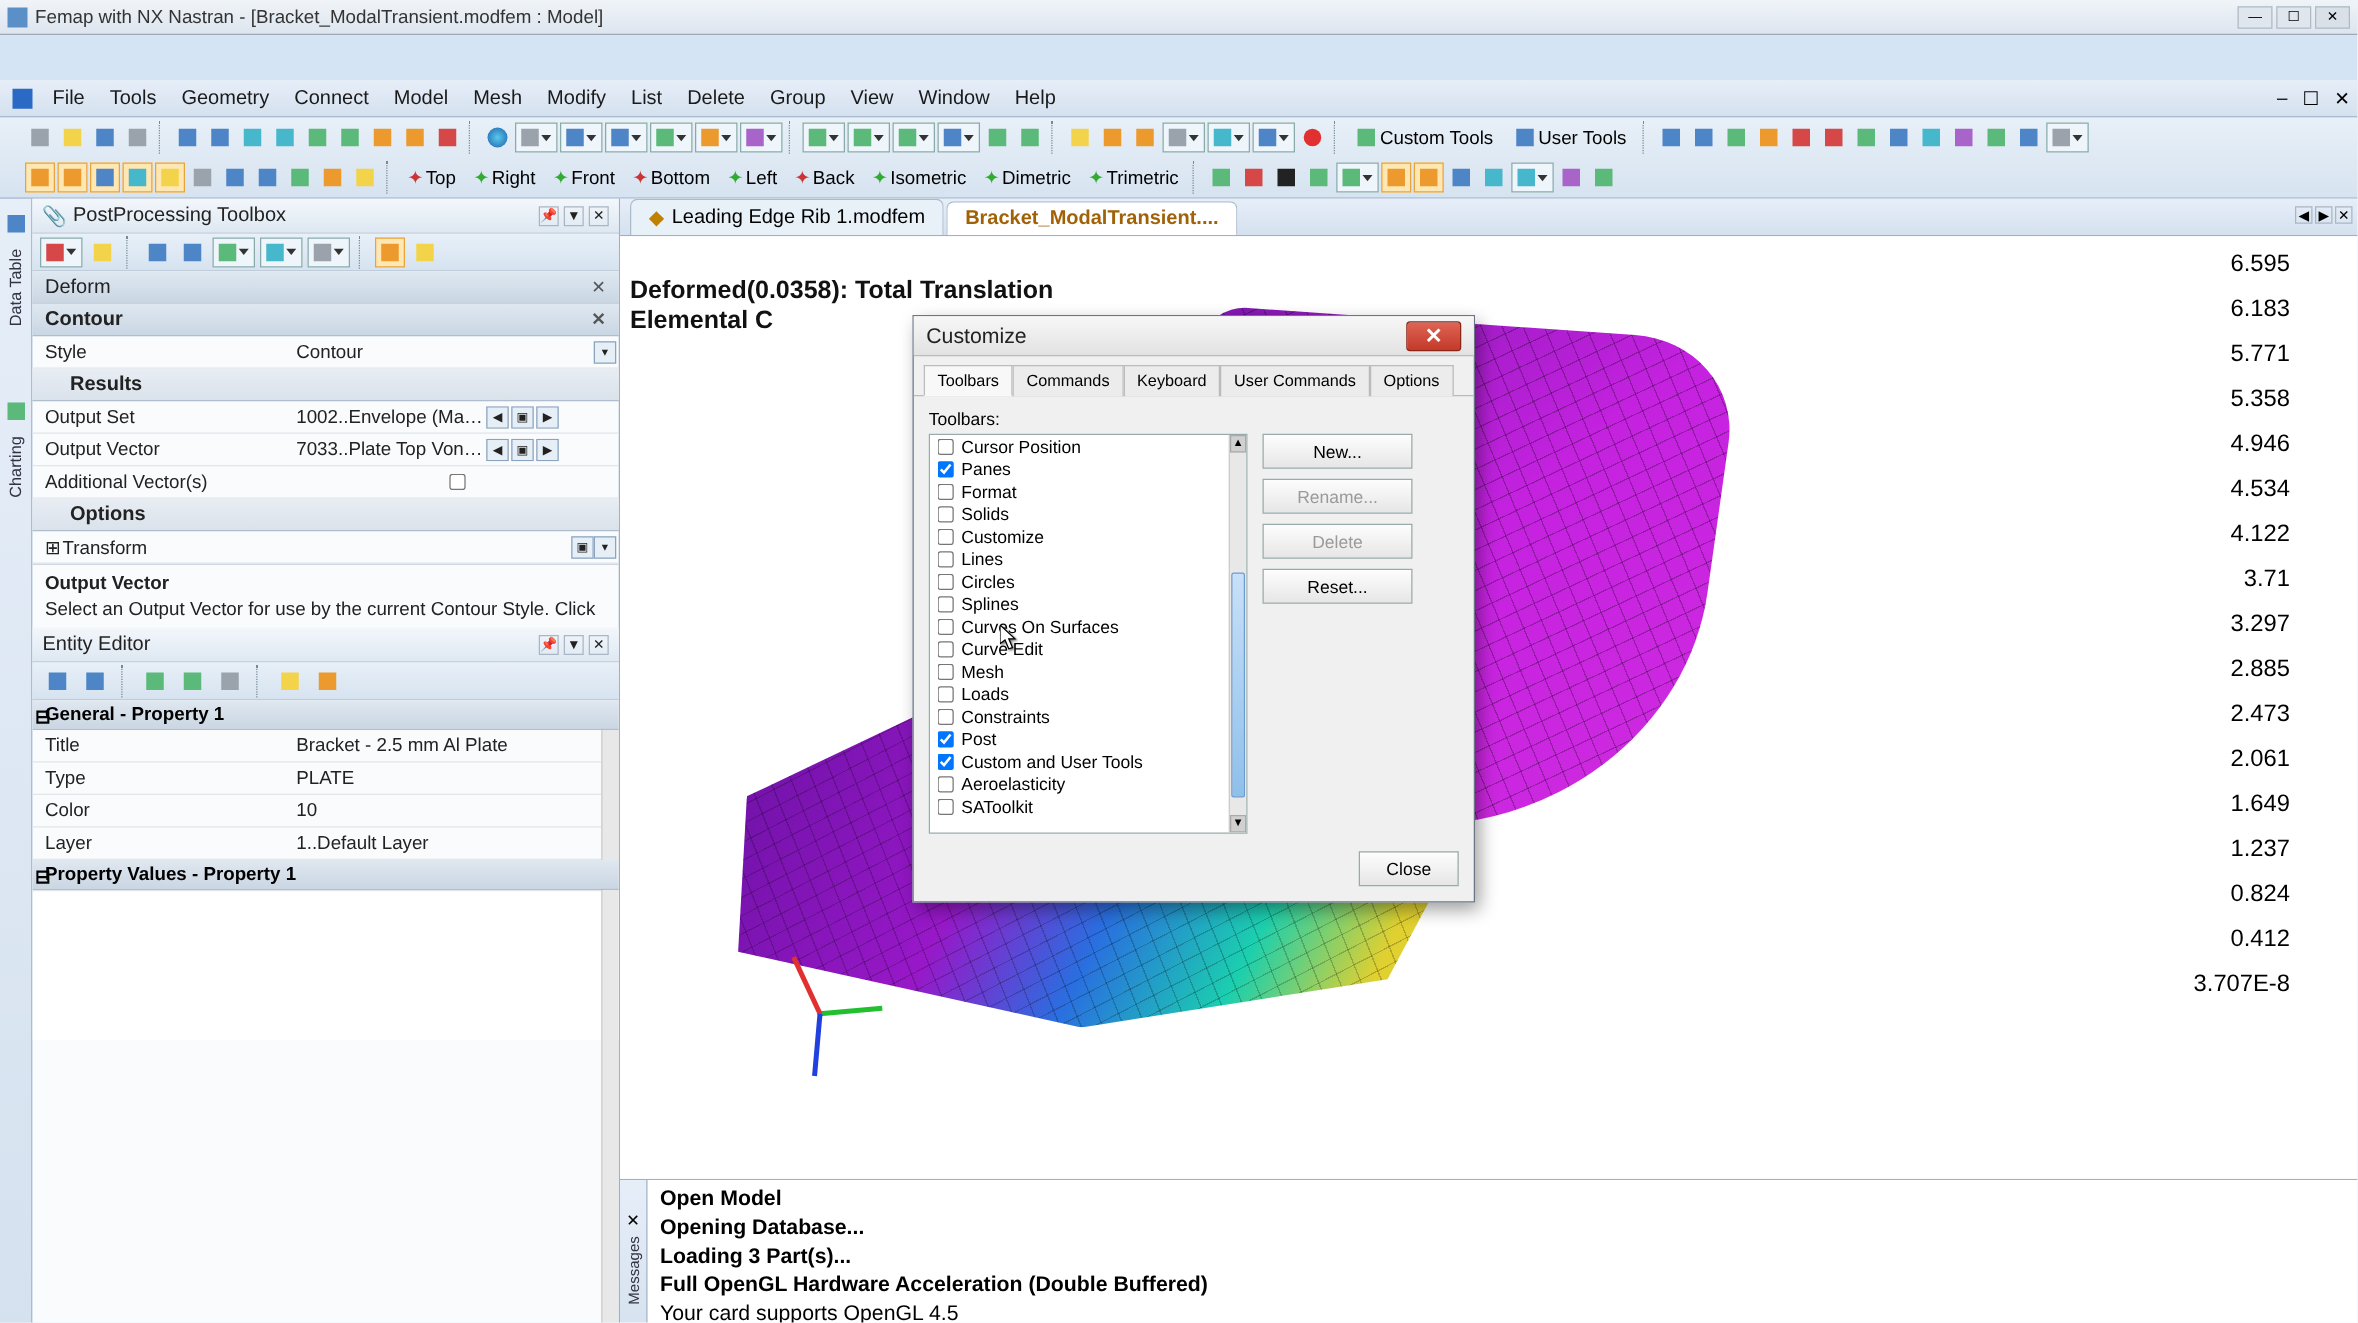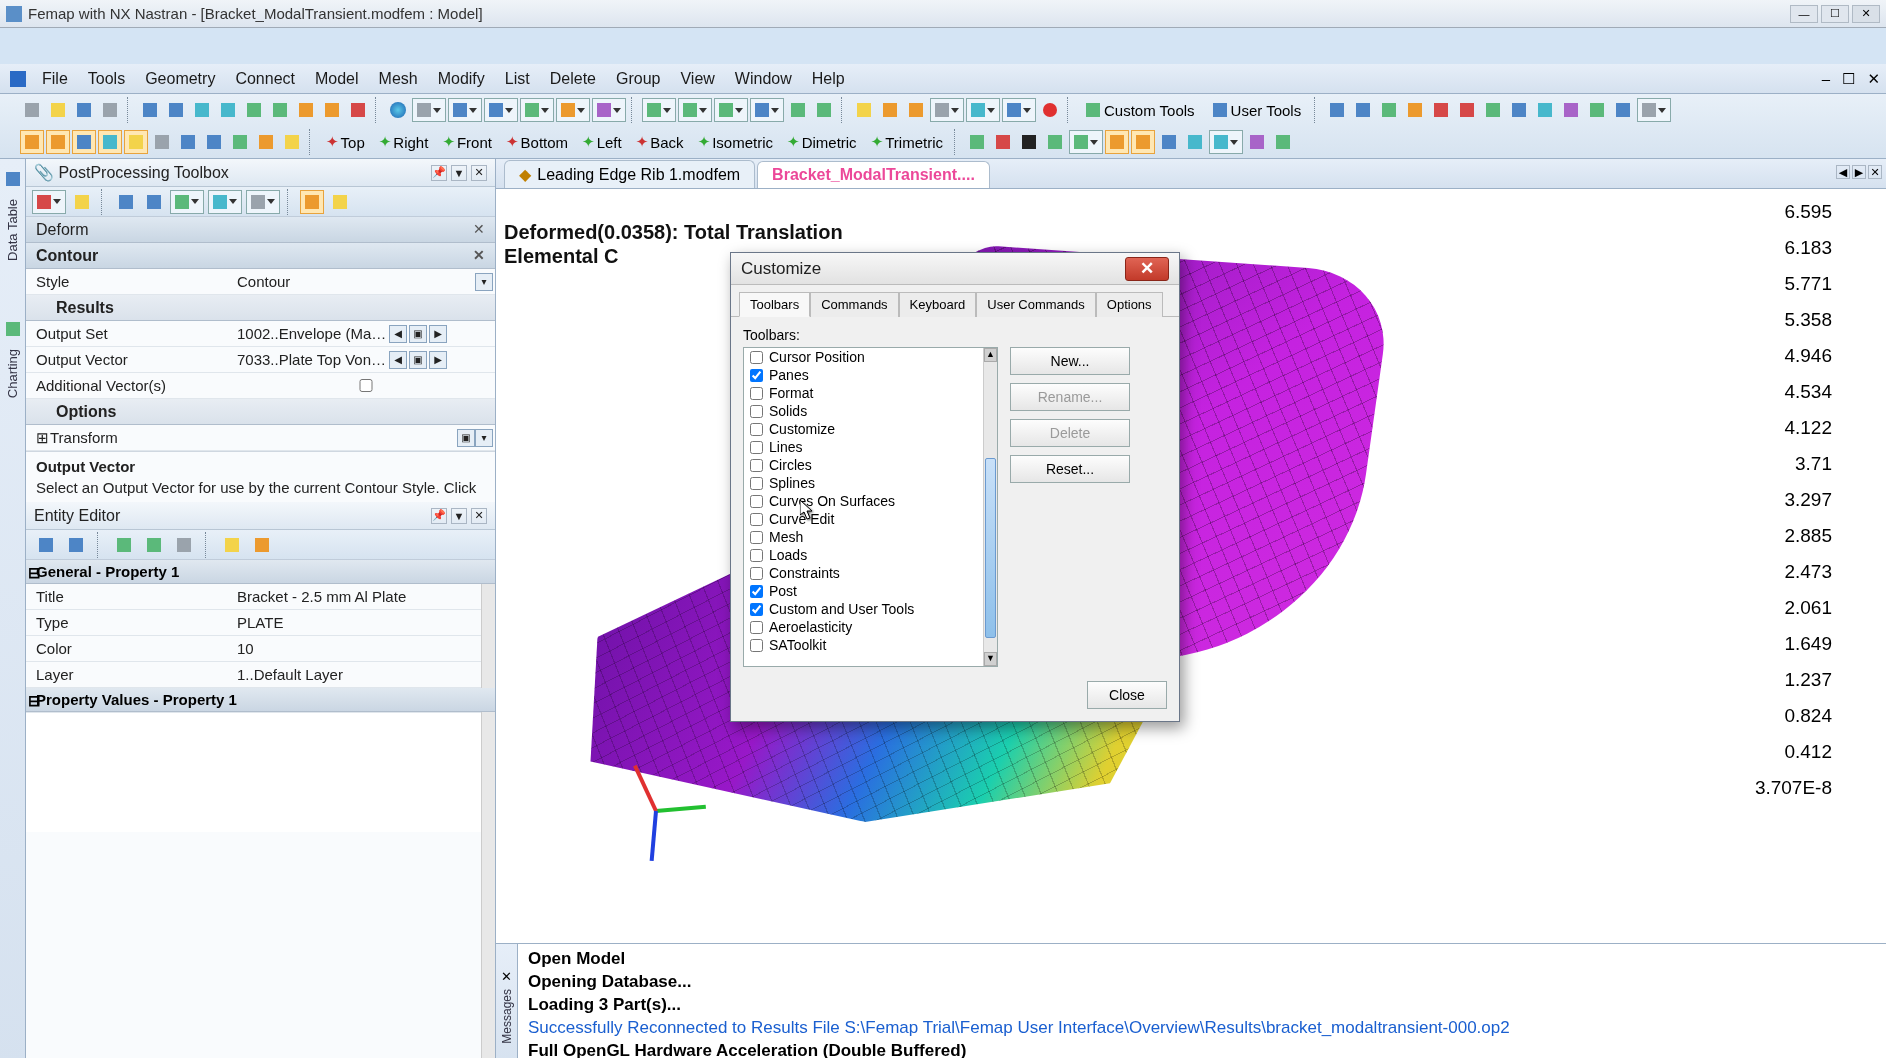--- a/index.html
+++ b/index.html
@@ -75,21 +75,21 @@
 .tabs-bar .tab .ti{ width:14px; height:14px; }
 
 
 .ee-tools{ height:30px; background:linear-gradient(#e8f0f8,#d6e3f0); display:flex; align-items:center; gap:6px; padding:0 8px; border-bottom:1px solid #c0ccda;}
 .grid-hdr{ height:24px; background:linear-gradient(#e0e8f0,#cad6e3); display:flex; align-items:center; padding:0 10px; font-size:15px; font-weight:600; border-bottom:1px solid #b0bdcc; position:relative;}
 .grid-hdr .exp{ position:absolute; left:2px; top:4px; width:14px; cursor:pointer;}
 
 
 .doc-tabs{ height:30px; background:linear-gradient(#e6eef8,#d5e1ef); display:flex; align-items:flex-end; padding:0 8px; gap:2px; border-bottom:1px solid #9cb0c6; position:relative;}
 .doc-tab{ padding:4px 14px; border:1px solid #acbccd; border-bottom:none; background:#e8f0f8; border-radius:6px 6px 0 0; cursor:pointer; font-size:16px; display:flex; align-items:center; gap:6px;}
-.doc-tab.act{ background:#fff; font-weight:600; color:#ec4899;}
+.doc-tab.act{ background:#fff; font-weight:600; color:#a16207;}
 .doc-tabs .nav{ position:absolute; right:4px; top:6px; display:flex; gap:2px;}
 .doc-tabs .nav span{ width:14px; height:14px; border:1px solid #aab6c4; cursor:pointer; font-size:11px; display:flex; align-items:center; justify-content:center;}
 
 .viewport{ flex:1; position:relative; background:#fff; overflow:hidden;}
 .viewport .ovl-text{ position:absolute; font-weight:600; color:#111;}
 .vt-l1{left:8px; top:6px; font-size:20px;}
 .vt-l2{left:8px; top:32px; font-size:20px;}
 .vt-l3{left:8px; top:56px; font-size:20px;}
 
 .legend{ position:absolute; right:12px; top:12px; display:flex; gap:4px; align-items:flex-start;}
@@ -725,21 +725,20 @@
 
     <div class="msgs">
       <div class="mtab">
         <div class="xb">✕</div>
         <div class="vt">Messages</div>
       </div>
       <div class="mbody" id="msgs-body">
           <div class="ml b">Open Model</div>
           <div class="ml b">Opening Database...</div>
           <div class="ml b">Loading 3 Part(s)...</div>
-          <div class="ml link">Successfully Reconnected to Results File S:\Femap Trial\Femap User Interface\Overview\Results\bracket_modaltransient-000.op2</div>
           <div class="ml b">Full OpenGL Hardware Acceleration (Double Buffered)</div>
           <div class="ml">Your card supports OpenGL 4.5</div>
         </div>
     </div>
   </div>
 
 </div>
 
 <div class="statusbar">
   <span>Ready - Nodes: 2599   Elements: 2408</span>

